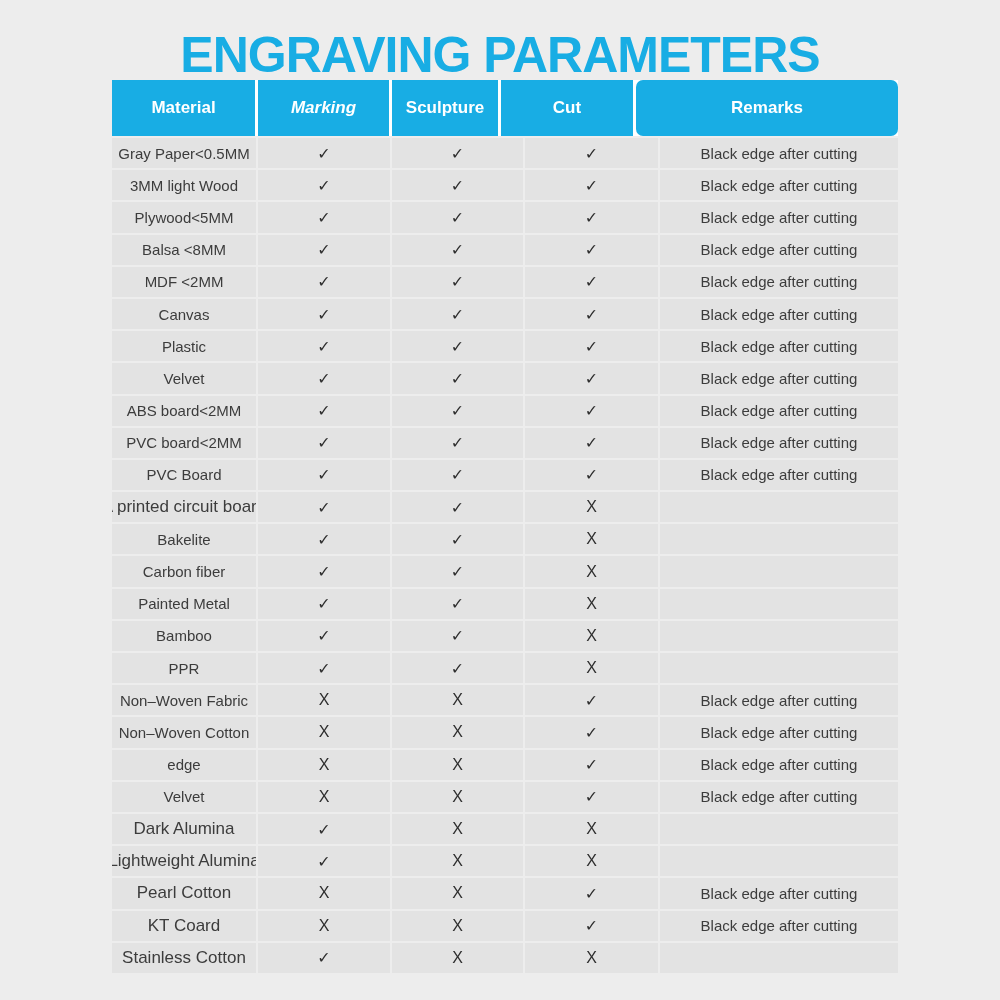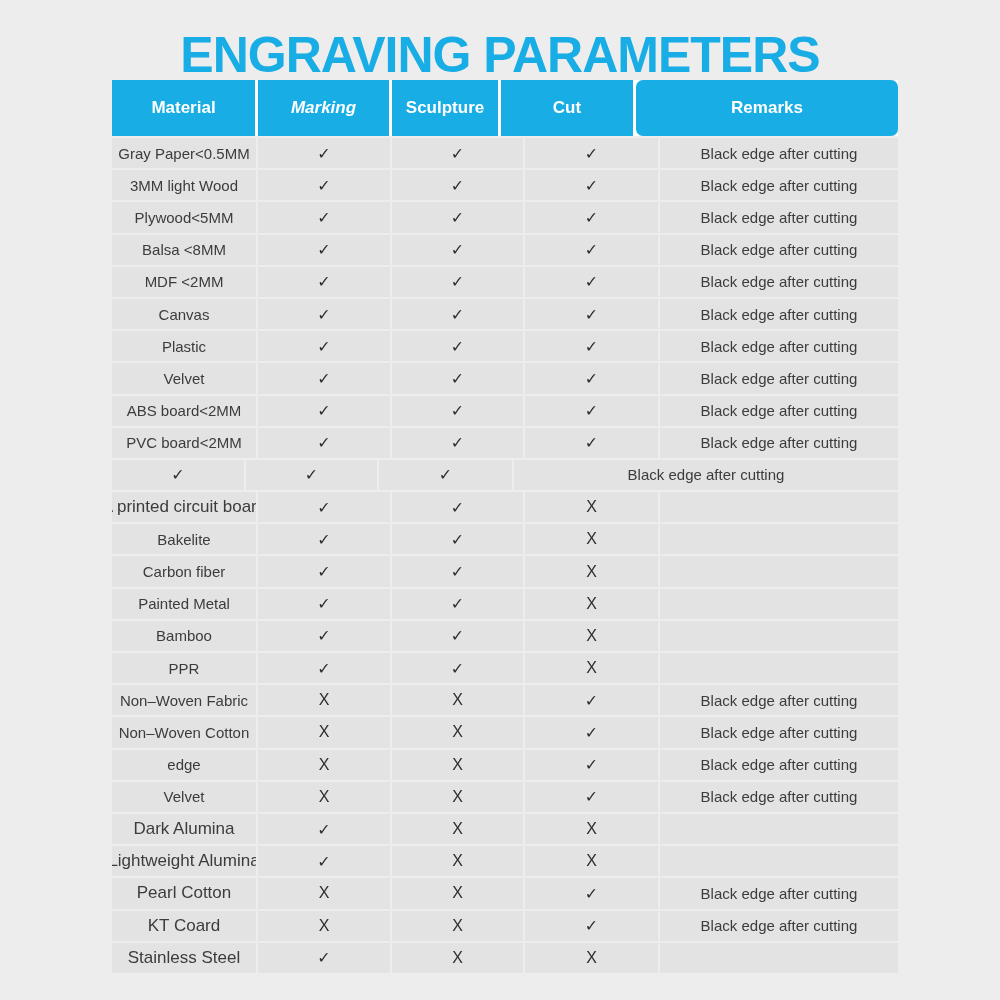--- a/index.html
+++ b/index.html
@@ -160,20 +160,21 @@
           <div class="cell c4 col-remarks">Black edge after cutting</div>
         </div>
         <div class="row">
           <div class="cell c0 col-material">PVC board&lt;2MM</div>
           <div class="cell c1 mark col-marking">✓</div>
           <div class="cell c2 mark col-sculpture">✓</div>
           <div class="cell c3 mark col-cut">✓</div>
           <div class="cell c4 col-remarks">Black edge after cutting</div>
         </div>
         <div class="row">
+          <div class="cell c0 col-material">PVC Board</div>
           <div class="cell c1 mark col-marking">✓</div>
           <div class="cell c2 mark col-sculpture">✓</div>
           <div class="cell c3 mark col-cut">✓</div>
           <div class="cell c4 col-remarks">Black edge after cutting</div>
         </div>
         <div class="row small">
           <div class="cell c0 col-material">A printed circuit board</div>
           <div class="cell c1 mark col-marking">✓</div>
           <div class="cell c2 mark col-sculpture">✓</div>
           <div class="cell c3 mark col-cut">X</div>
@@ -264,21 +265,21 @@
           <div class="cell c4 col-remarks">Black edge after cutting</div>
         </div>
         <div class="row small">
           <div class="cell c0 col-material">KT Coard</div>
           <div class="cell c1 mark col-marking">X</div>
           <div class="cell c2 mark col-sculpture">X</div>
           <div class="cell c3 mark col-cut">✓</div>
           <div class="cell c4 col-remarks">Black edge after cutting</div>
         </div>
         <div class="row small">
-          <div class="cell c0 col-material">Stainless Steel</div>
+          <div class="cell c0 col-material">Stainless Cotton</div>
           <div class="cell c1 mark col-marking">✓</div>
           <div class="cell c2 mark col-sculpture">X</div>
           <div class="cell c3 mark col-cut">X</div>
           <div class="cell c4 col-remarks"></div>
         </div>
       </div>
   </div>
 </div>
 
 </body></html>

